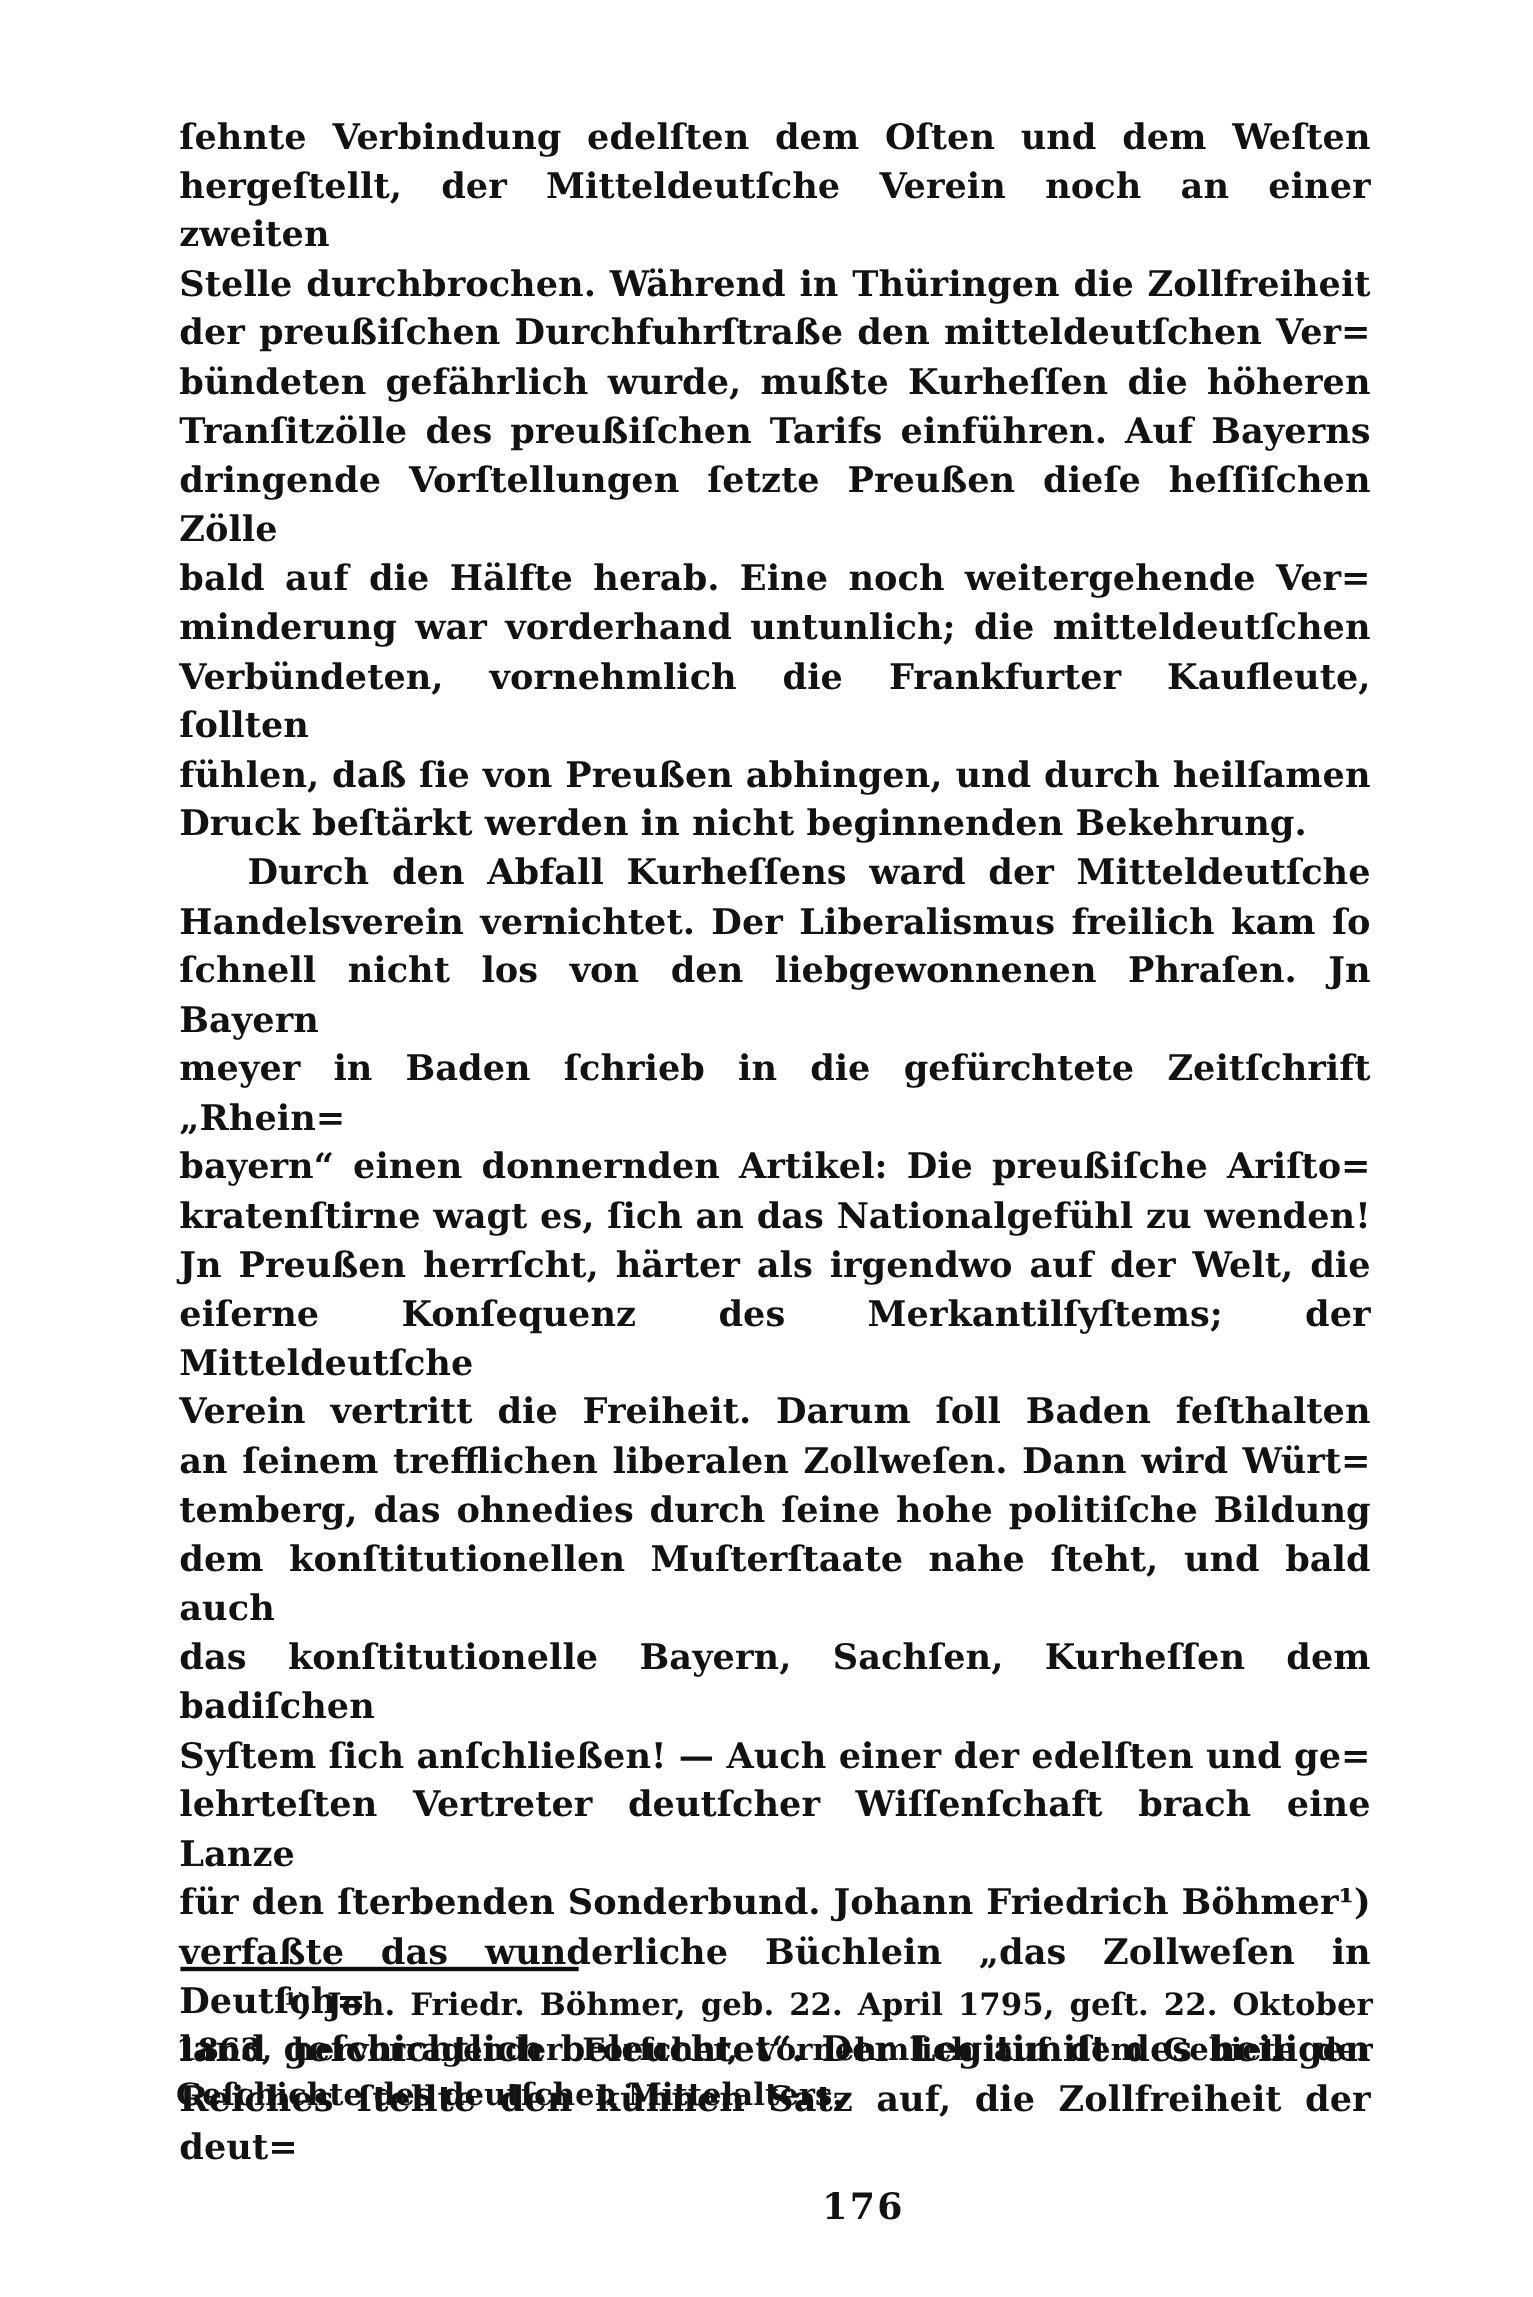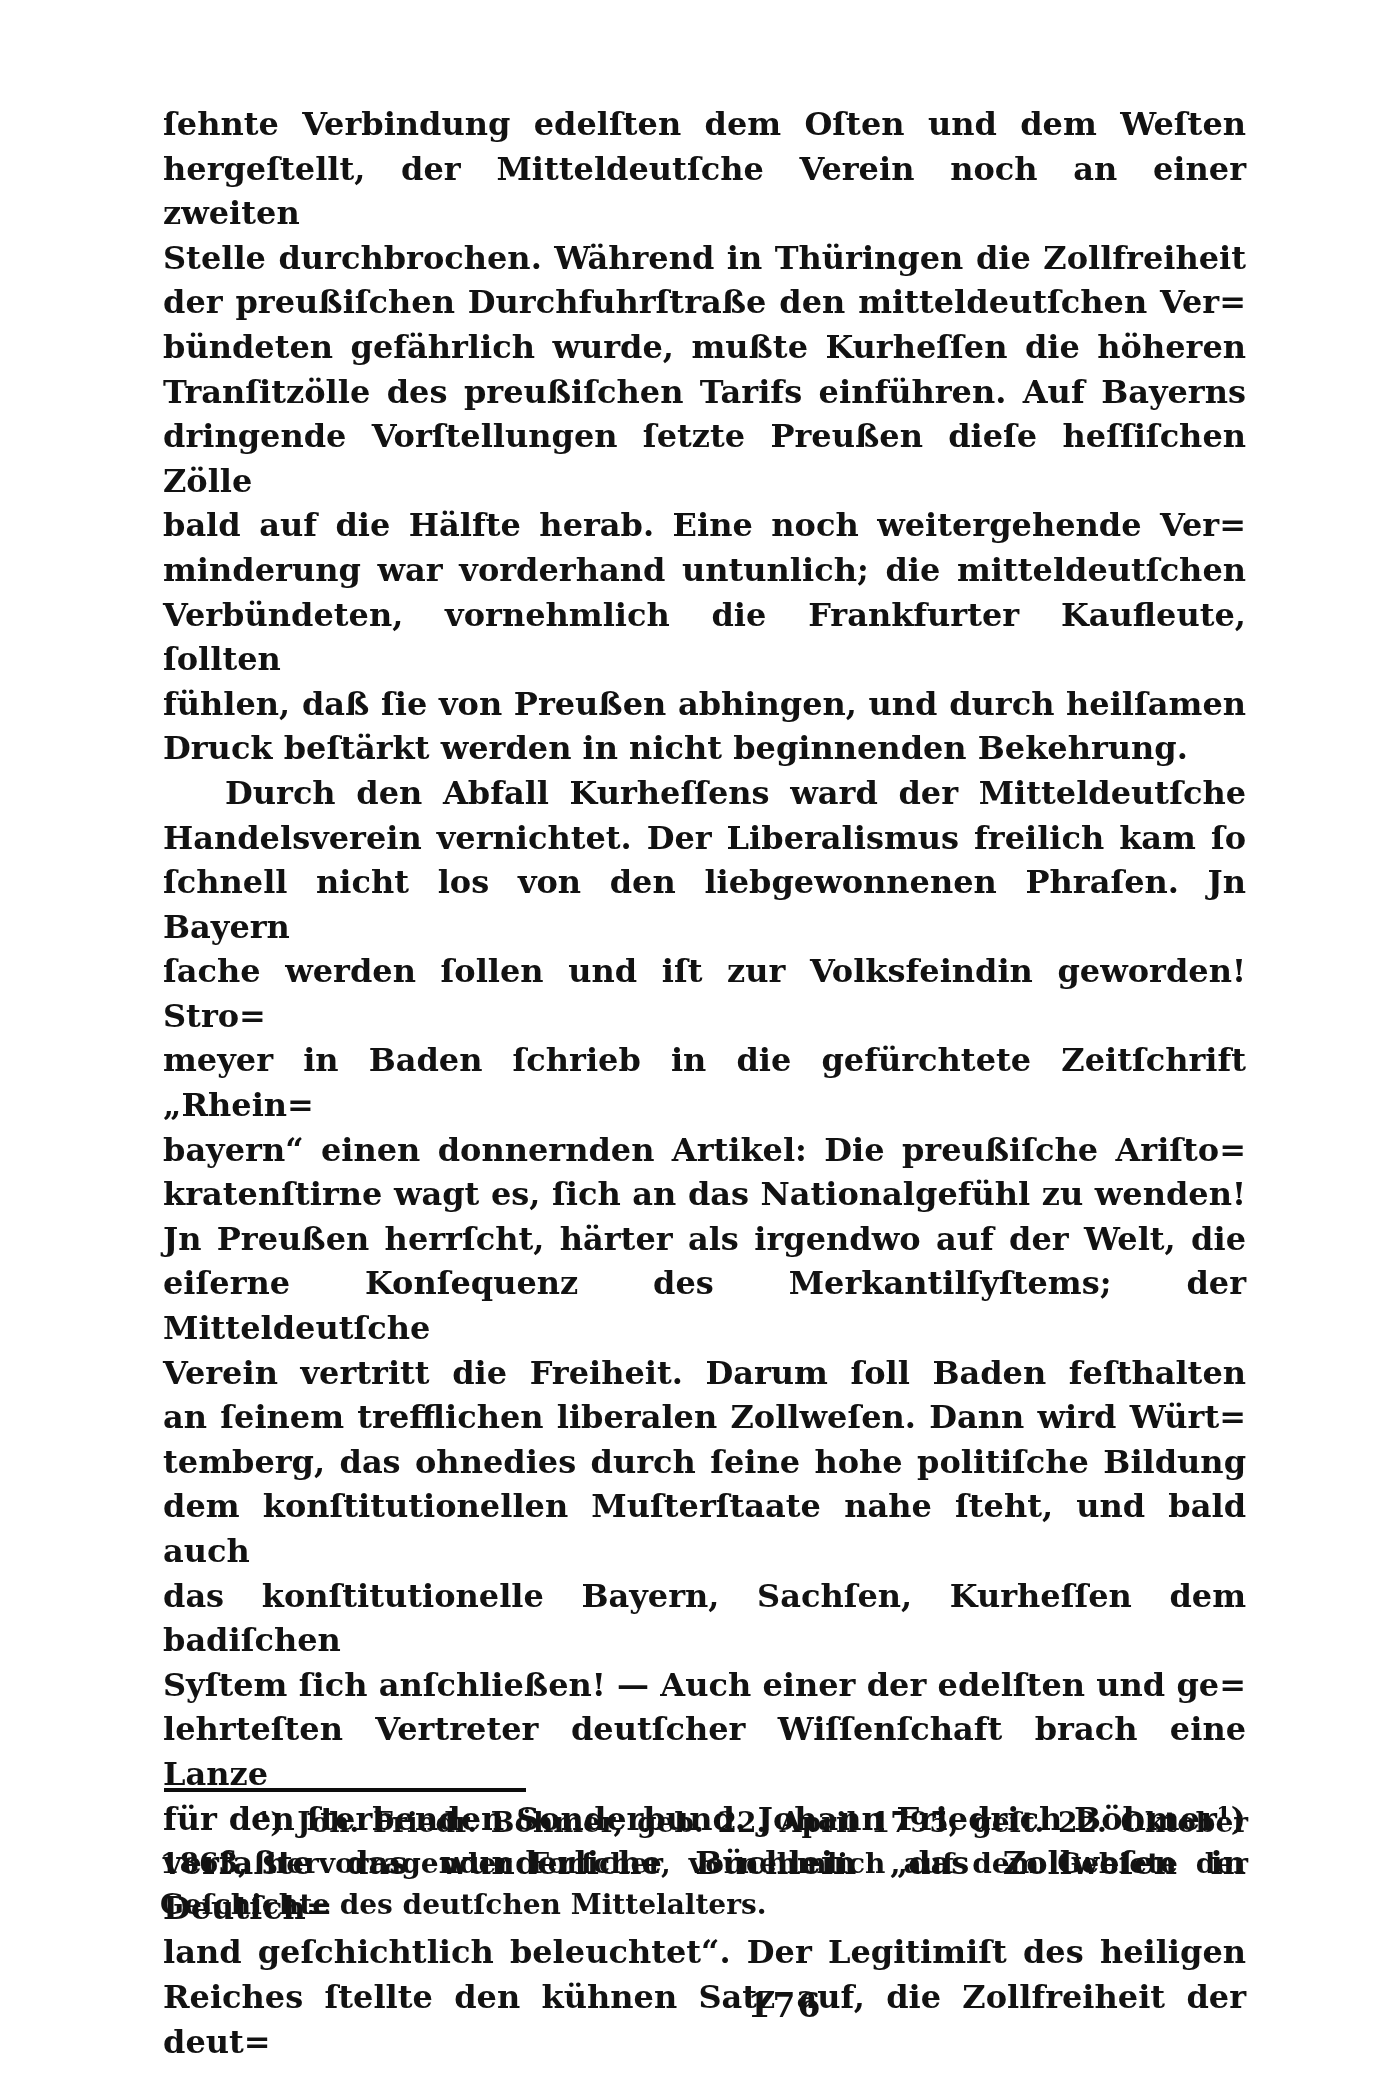--- a/index.html
+++ b/index.html
@@ -66,21 +66,20 @@
     <div class="tl">Tranſitzölle des preußiſchen Tarifs einführen.  Auf Bayerns</div>
     <div class="tl">dringende Vorſtellungen ſetzte Preußen dieſe heſſiſchen Zölle</div>
     <div class="tl">bald auf die Hälfte herab.  Eine noch weitergehende Ver=</div>
     <div class="tl">minderung war vorderhand untunlich; die mitteldeutſchen</div>
     <div class="tl">Verbündeten, vornehmlich die Frankfurter Kaufleute, ſollten</div>
     <div class="tl">fühlen, daß ſie von Preußen abhingen, und durch heilſamen</div>
     <div class="tl para-end">Druck beſtärkt werden in nicht beginnenden Bekehrung.</div>
     <div class="tl indent">Durch den Abfall Kurheſſens ward der Mitteldeutſche</div>
     <div class="tl">Handelsverein vernichtet.  Der Liberalismus freilich kam ſo</div>
     <div class="tl">ſchnell nicht los von den liebgewonnenen Phraſen. Jn Bayern</div>
-    <div class="tl">ſache werden ſollen und iſt zur Volksfeindin geworden! Stro=</div>
     <div class="tl">meyer in Baden ſchrieb in die gefürchtete Zeitſchrift „Rhein=</div>
     <div class="tl">bayern“ einen donnernden Artikel:  Die preußiſche Ariſto=</div>
     <div class="tl">kratenſtirne wagt es, ſich an das Nationalgefühl zu wenden!</div>
     <div class="tl">Jn Preußen herrſcht, härter als irgendwo auf der Welt, die</div>
     <div class="tl">eiſerne Konſequenz des Merkantilſyſtems; der Mitteldeutſche</div>
     <div class="tl">Verein vertritt die Freiheit.  Darum ſoll Baden feſthalten</div>
     <div class="tl">an ſeinem trefflichen liberalen Zollweſen.  Dann wird Würt=</div>
     <div class="tl">temberg, das ohnedies durch ſeine hohe politiſche Bildung</div>
     <div class="tl">dem konſtitutionellen Muſterſtaate nahe ſteht, und bald auch</div>
     <div class="tl">das konſtitutionelle Bayern, Sachſen, Kurheſſen dem badiſchen</div>

